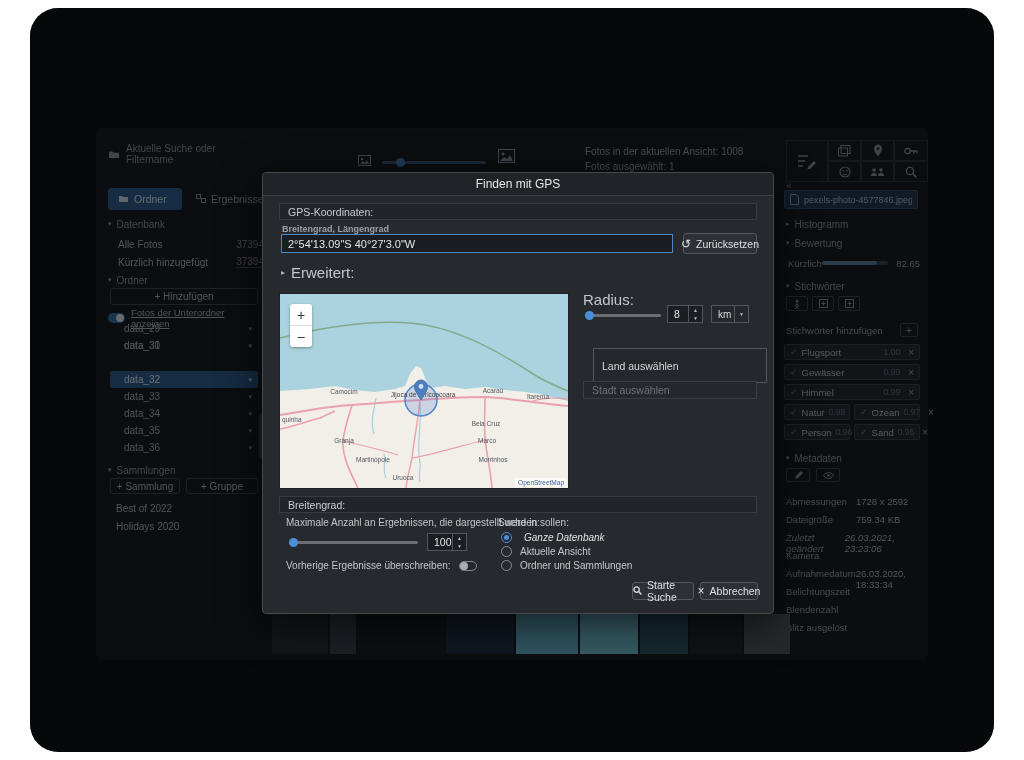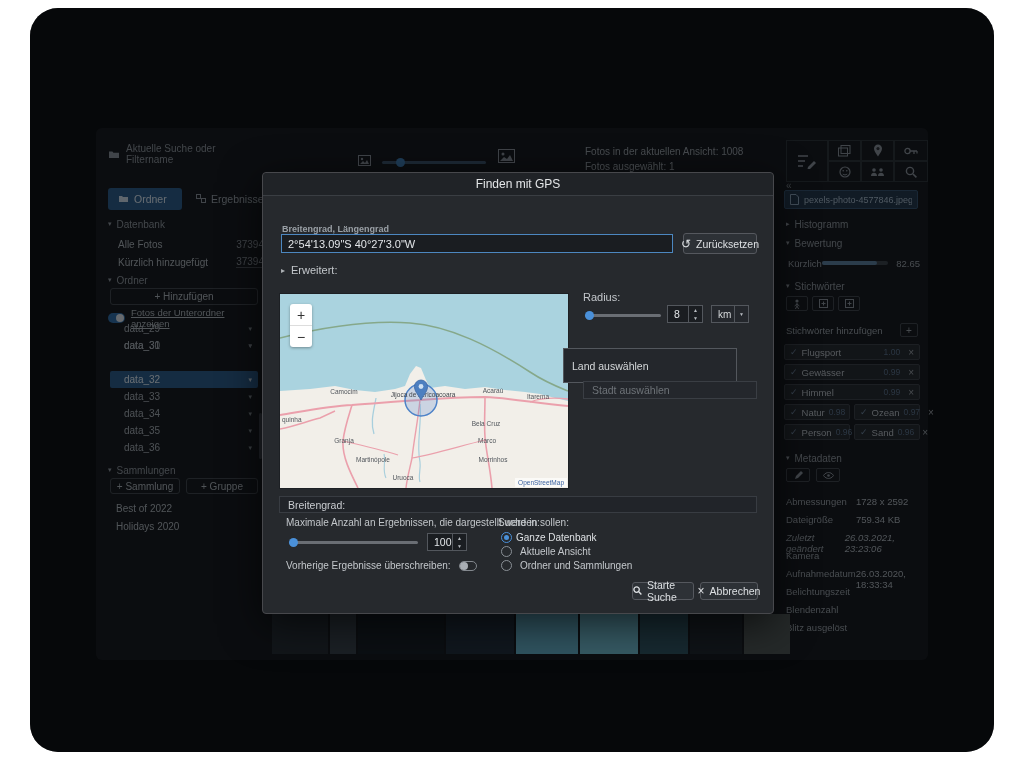--- a/index.html
+++ b/index.html
@@ -4,21 +4,21 @@
 <style>
   html,body{margin:0;padding:0;width:1024px;height:760px;background:#ffffff;
     font-family:"Liberation Sans",sans-serif;-webkit-font-smoothing:antialiased;}
   .abs{position:absolute;}
   .stage{position:absolute;left:30px;top:8px;width:964px;height:744px;background:#0b0c0e;border-radius:28px;overflow:hidden;}
   .app{position:absolute;left:66px;top:120px;width:832px;height:532px;background:#15181c;border-radius:6px;}
   .overlay{position:absolute;inset:0;background:rgba(4,5,7,0.55);z-index:5;}
   .dialog{position:absolute;left:232px;top:164px;width:510px;height:440px;background:#26292d;border:1px solid #47484c;border-radius:4px;z-index:10;box-shadow:0 10px 40px rgba(0,0,0,0.65);}
   .titlebar{position:absolute;left:0;top:0;right:0;height:22px;background:#202327;border-bottom:1px solid #3a3e43;border-radius:4px 4px 0 0;display:flex;align-items:center;justify-content:center;color:#e4e6e8;font-size:12px;}
   .sechdr{position:absolute;background:#212429;border:1px solid #383c42;color:#c9ccd0;font-size:10.5px;padding:2px 8px;box-sizing:border-box;}
-  .lbl{color:#c3c7cb;font-size:11px;}
+  .lbl{color:#c3c7cb;font-size:15px;}
   .sm{color:#9aa0a6;font-size:9px;font-weight:bold;}
   .input{background:#1a1d21;border:1px solid #4c87c0;color:#e2e5e8;font-size:11px;padding:2px 6px;box-sizing:border-box;display:flex;align-items:center;}
   .btn{background:#2d3136;border:1px solid #55585e;border-radius:3px;color:#dde0e3;font-size:10.5px;display:flex;align-items:center;justify-content:center;gap:5px;box-sizing:border-box;cursor:pointer;}
   .combo{background:#24272c;border:1px solid #53575d;color:#d6d9db;font-size:10.5px;display:flex;align-items:center;padding:0 8px;box-sizing:border-box;}
   .combo.disabled{border-color:#3a3e44;color:#6e7378;}
   .slider-track{position:absolute;height:3px;background:#6a6e74;border-radius:2px;}
   .slider-knob{position:absolute;width:9px;height:9px;border-radius:50%;background:#4a90d9;}
   .spin{background:#1a1d21;border:1px solid #53575d;display:flex;align-items:stretch;box-sizing:border-box;}
   .spin .val{flex:1;display:flex;align-items:center;padding-left:6px;color:#e2e5e8;font-size:10.5px;}
   .spin .btns{width:13px;border-left:1px solid #53575d;display:flex;flex-direction:column;}
@@ -369,20 +369,21 @@
     <div class="abs" style="left:648px;top:486px;width:46px;height:40px;background:#4e5653;"></div>
   </div>
 
   <div class="overlay"></div>
 
   <div class="dialog">
     <div class="titlebar">
       <span>Finden mit GPS</span>
     </div>
 
+    <div class="sechdr" style="left:16px;top:30px;width:478px;height:17px;"><span>GPS-Koordinaten:</span></div>
 
     <span class="abs sm" style="left:19px;top:51px;">Breitengrad, Längengrad</span>
     <div class="input abs" style="left:18px;top:61px;width:392px;height:19px;">
       <span>2°54'13.09"S 40°27'3.0"W</span>
     </div>
     <div class="btn abs" style="left:420px;top:60px;width:74px;height:21px;">
       <span style="font-size:12px;line-height:10px;">↺</span>
       <span>Zurücksetzen</span>
     </div>
 
@@ -439,21 +440,21 @@
       <span class="btns">
           <span>▲</span>
           <span>▼</span>
         </span>
     </div>
     <div class="abs" style="left:448px;top:132px;width:38px;height:18px;background:#24272c;border:1px solid #53575d;display:flex;box-sizing:border-box;">
       <span style="flex:1;display:flex;align-items:center;padding-left:6px;color:#d6d9db;font-size:10px;">km</span>
       <span style="width:13px;border-left:1px solid #53575d;display:flex;align-items:center;justify-content:center;font-size:5px;color:#b7bbc0;">▼</span>
     </div>
 
-    <div class="combo abs" style="left:300px;top:175px;width:174px;height:35px;">
+    <div class="combo abs" style="left:330px;top:175px;width:174px;height:35px;">
         <span>Land auswählen</span>
       </div>
     <div class="combo disabled abs" style="left:320px;top:208px;width:174px;height:18px;">
         <span>Stadt auswählen</span>
       </div>
 
     <div class="sechdr" style="left:16px;top:323px;width:478px;height:17px;"><span>Breitengrad:</span></div>
 
     <span class="abs lbl" style="left:23px;top:344px;font-size:10px;">Maximale Anzahl an Ergebnissen, die dargestellt werden sollen:</span>
     <div class="slider-track" style="left:26px;top:368px;width:129px;"></div>
@@ -464,21 +465,21 @@
           <span>▲</span>
           <span>▼</span>
         </span>
     </div>
     <div class="abs" style="left:23px;top:387px;display:flex;align-items:center;gap:8px;">
       <span class="lbl" style="font-size:10px;">Vorherige Ergebnisse überschreiben:</span>
       <span class="toggle off"></span>
     </div>
 
     <span class="abs lbl" style="left:235px;top:344px;font-size:10px;">Suche in:</span>
-    <div class="abs" style="left:238px;top:359px;display:flex;align-items:center;gap:4px;">
+    <div class="abs" style="left:238px;top:359px;display:flex;align-items:center;gap:12px;font-style:italic;">
       <span class="radio sel"></span>
       <span class="lbl" style="font-size:10px;color:#dde0e3;">Ganze Datenbank</span>
     </div>
     <div class="abs" style="left:238px;top:373px;display:flex;align-items:center;gap:8px;">
       <span class="radio"></span>
       <span class="lbl" style="font-size:10px;">Aktuelle Ansicht</span>
     </div>
     <div class="abs" style="left:238px;top:387px;display:flex;align-items:center;gap:8px;">
       <span class="radio"></span>
       <span class="lbl" style="font-size:10px;">Ordner und Sammlungen</span>

